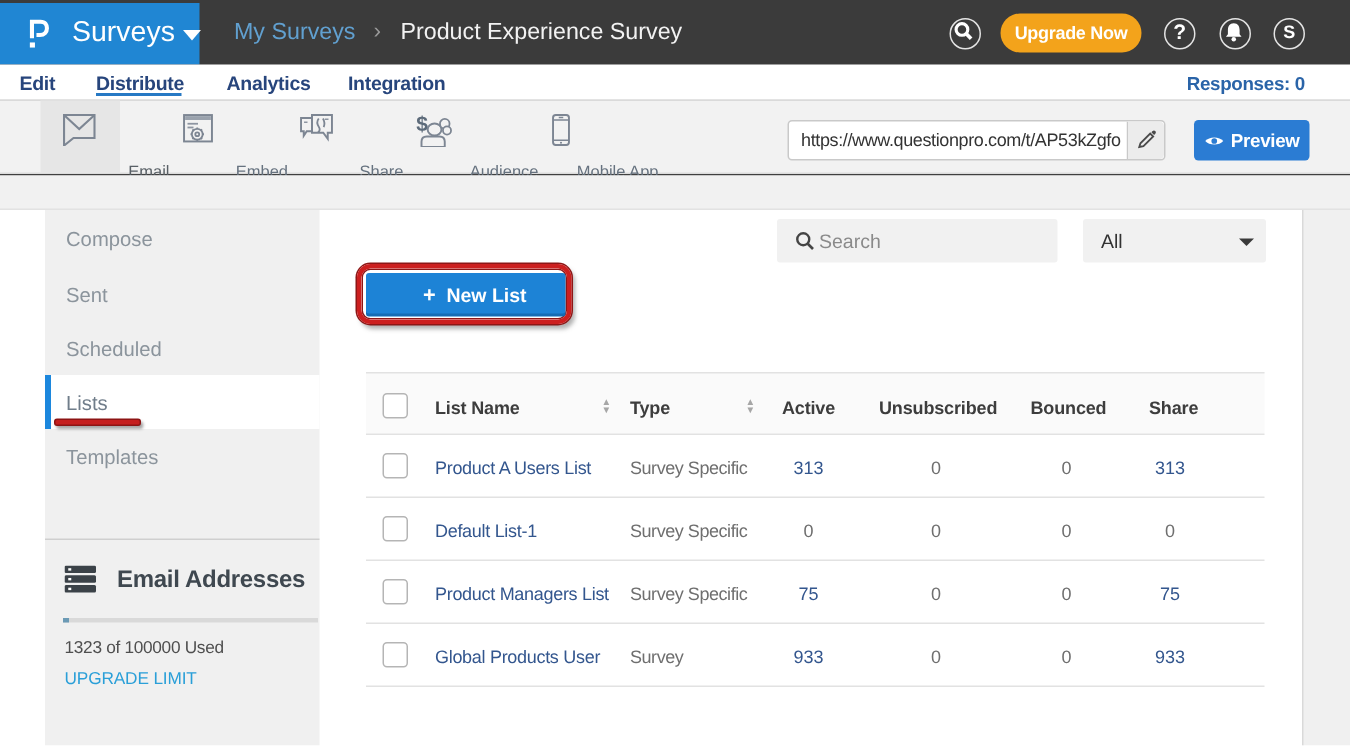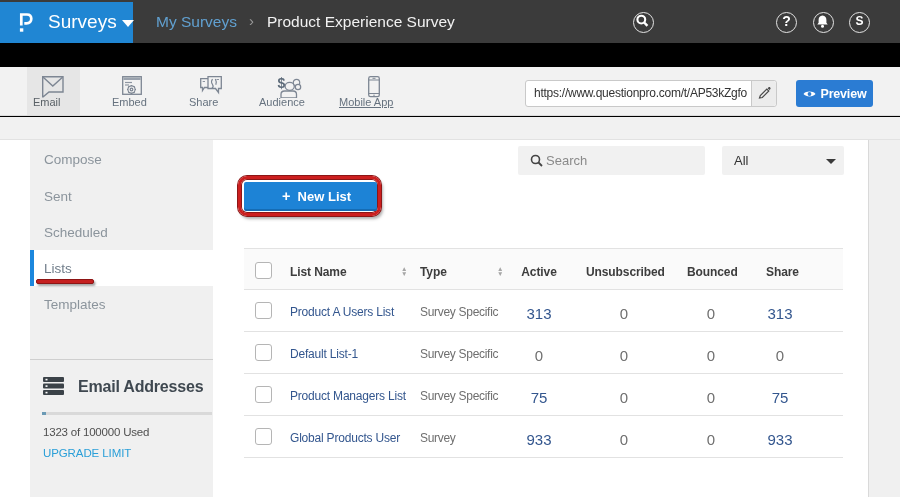--- a/index.html
+++ b/index.html
@@ -1,39 +1,39 @@
 <!DOCTYPE html>
 <html><head>
 <meta charset="utf-8">
 <style>
   * { margin:0; padding:0; box-sizing:border-box; }
   html,body { width:900px; height:497px; overflow:hidden; }
   body { font-family:"Liberation Sans", sans-serif; background:#fff; }
-  #page { position:relative; width:900px; height:420px; background:#000000; }
+  #page { position:relative; width:900px; height:420px; background:#404040; }
 
   
   #hdr { position:absolute; left:0; top:0; width:900px; height:43px; background:#3b3b3b; }
   #logo-box { position:absolute; left:0; top:2px; width:133px; height:41px; background:#2086d3; }
   #brand { position:absolute; left:48px; top:9px; color:#fff; font-size:19px; }
   #brand-caret { position:absolute; left:122px; top:18px; width:0; height:0; border-left:6px solid transparent; border-right:6px solid transparent; border-top:7px solid #fff; }
   #crumb1 { position:absolute; left:156px; top:13px; color:#61a0d0; font-size:15.5px; }
   #crumb-sep { position:absolute; left:249px; top:12px; color:#9a9a9a; font-size:15px; }
   #crumb2 { position:absolute; left:267px; top:13px; color:#f2f2f2; font-size:15.5px; }
   .hcirc { position:absolute; top:12px; width:21px; height:21px; border:1.8px solid #e4e4e4; border-radius:50%; color:#fff; text-align:center; }
   #pill { position:absolute; left:667px; top:9px; width:94px; height:26px; background:#f3a31b; border-radius:13px; color:#fff; font-size:12px; letter-spacing:-0.2px; font-weight:bold; text-align:center; line-height:26px; }
 
   
   #tabbar { position:absolute; left:0; top:43px; width:900px; height:24px; background:#fff; border-bottom:1px solid #e3e3e3; }
   .tab { position:absolute; top:5px; color:#27457c; font-size:13px; font-weight:bold; letter-spacing:-0.2px; }
   #resp { position:absolute; right:30px; top:6px; color:#2a64a8; font-size:12.5px; font-weight:bold; letter-spacing:-0.2px; }
 
   
   #toolbar { position:absolute; left:0; top:67px; width:900px; height:49px; background:#f2f2f2; border-bottom:1px solid #dcdcdc; }
   .ticon { position:absolute; top:5px; }
-  .tlabel { position:absolute; top:29px; font-size:11px; color:#66727f; text-align:left; }
+  .tlabel { position:absolute; top:42px; font-size:11px; color:#66727f; text-align:right;margin-left:40px; }
   #email-cell { position:absolute; left:27px; top:0; width:53px; height:48px; background:#e6e6e6; }
   #urlbox { position:absolute; left:525px; top:13px; width:252px; height:27px; background:#fff; border:1px solid #c9c9c9; border-radius:3px; }
   #urltext { position:absolute; left:8px; top:5px; font-size:12px; letter-spacing:-0.25px; color:#333; white-space:nowrap; }
   #url-addon { position:absolute; right:0; top:0; width:25px; height:25px; background:#ececec; border-left:1px solid #c9c9c9; border-radius:0 3px 3px 0; }
   #preview { position:absolute; left:796px; top:13px; width:77px; height:27px; background:#2b7cd3; border-radius:3px; color:#fff; font-size:12.5px; letter-spacing:-0.2px; font-weight:bold; display:flex; align-items:center; justify-content:center; gap:5px; }
 
   
   #content { position:absolute; left:0; top:117px; width:900px; height:380px; background:#fff; }
   #sidebar { position:absolute; left:30px; top:23px; width:183px; height:357px; background:#f0f0f0; }
   #cardtop { position:absolute; left:0; top:0; width:900px; height:23px; background:#f1f1f1; border-bottom:1px solid #e2e2e2; }
@@ -57,21 +57,21 @@
   
   #red-ring { position:absolute; left:238px; top:59px; width:143px; height:40px; border:3.5px solid #cc1f1f; border-radius:9px; box-shadow:0 0 0 1px #8d1616, inset 0 0 0 1px #8d1616, 2px 3px 3px rgba(100,100,100,.5); }
   #newlist { position:absolute; left:244px; top:65px; width:133px; height:29px; background:#1d83d6; border-radius:2px; color:#fff; font-size:13px; font-weight:bold; text-align:center; line-height:29px; padding-left:12px; box-shadow:inset 0 -2px 0 rgba(0,40,80,.25); }
 
   
   .hline { position:absolute; left:244px; width:599px; border-top:1px solid #e2e2e2; }
   .cb { position:absolute; left:255px; width:17px; height:17px; background:#fff; border:1px solid #b5b5b5; border-radius:3px; }
   .th { position:absolute; font-size:12px; font-weight:bold; color:#3d3d3d; letter-spacing:-0.1px; }
   .tname { position:absolute; left:290px; font-size:12px; letter-spacing:-0.2px; color:#33568e; }
   .ttype { position:absolute; left:420px; font-size:12px; letter-spacing:-0.3px; color:#6f6f6f; }
-  .num { position:absolute; font-size:15px; text-align:center; width:60px; }
+  .num { position:absolute; font-size:12px; text-align:center; width:60px; }
   .nblue { color:#33568e; }
   .ngray { color:#6f6f6f; }
   .sort { position:absolute; font-size:6.5px; color:#a6a6a6; line-height:4.5px; }
 </style>
 </head>
 <body>
 <div id="page">
 
   <div id="hdr">
     <div id="logo-box">
@@ -84,30 +84,39 @@
     </div>
     <span id="crumb1">My Surveys</span>
     <span id="crumb-sep">›</span>
     <span id="crumb2">Product Experience Survey</span>
     <div class="hcirc" style="left:633px;">
       <svg width="17" height="17" style="position:absolute;left:0;top:0">
         <circle cx="7.3" cy="6.6" r="3.9" fill="none" stroke="#fff" stroke-width="2.1"></circle>
         <line x1="10.2" y1="9.5" x2="13.4" y2="12.8" stroke="#fff" stroke-width="2.5"></line>
       </svg>
     </div>
+    <div id="pill">Upgrade Now</div>
     <div class="hcirc" style="left:776px; font-size:14px; font-weight:bold; line-height:17px;">?</div>
     <div class="hcirc" style="left:813px;">
       <svg width="17" height="17" style="position:absolute;left:0;top:0">
         <path d="M8.5 2.5 C5.7 2.5 4.6 4.7 4.6 7 L4.6 9.8 L3.3 11.5 L13.7 11.5 L12.4 9.8 L12.4 7 C12.4 4.7 11.3 2.5 8.5 2.5 Z" fill="#fff"></path>
         <circle cx="8.5" cy="13.2" r="1.5" fill="#fff"></circle>
       </svg>
     </div>
     <div class="hcirc" style="left:849px; font-size:12px; font-weight:bold; line-height:17px;">S</div>
   </div>
 
+  <div id="tabbar">
+    <span class="tab" style="left:13px;">Edit</span>
+    <span class="tab" style="left:64px;">Distribute</span>
+    <div style="position:absolute; left:64px; top:19px; width:57px; height:2px; background:#2779c4;"></div>
+    <span class="tab" style="left:151px;">Analytics</span>
+    <span class="tab" style="left:232px;">Integration</span>
+    <span id="resp">Responses: 0</span>
+  </div>
 
   <div id="toolbar">
     <div id="email-cell"></div>
     <svg class="ticon" style="left:41px;" width="26" height="26">
       <path d="M1.7 4.7 L22 4.7 L22 20 L8 20 L2.2 24.7 L1.7 24.7 Z" fill="none" stroke="#7d8693" stroke-width="1.4"></path>
       <path d="M2.2 5.2 L11.8 14 L21.5 5.2" fill="none" stroke="#7d8693" stroke-width="1.4"></path>
     </svg>
     <div class="tlabel" style="left:33px; width:40px; color:#596066;">Email</div>
 
     <svg class="ticon" style="left:120px;" width="26" height="26">

